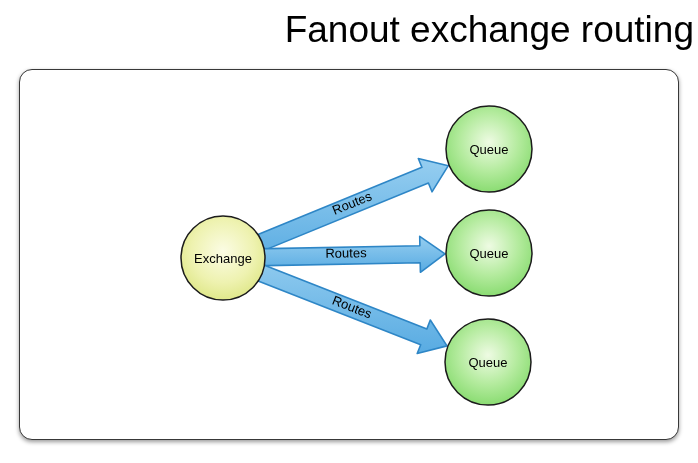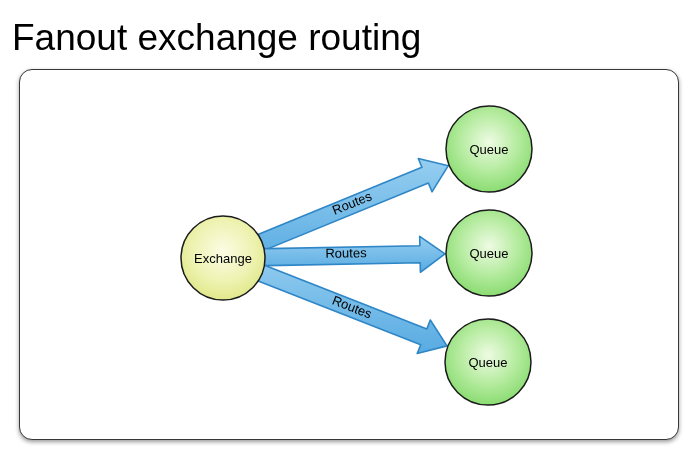--- a/index.html
+++ b/index.html
@@ -13,22 +13,22 @@
     width: 698px;
     height: 463px;
     background: #ffffff;
     overflow: hidden;
   }
   .title {
     position: absolute;
     top: 5px;
     left: 0;
     right: 0;
-    margin: 12px;
-    text-align: left;
+    margin: 4px;
+    text-align: right;
     font-size: 37px;
     font-weight: 400;
     letter-spacing: 0px;
     color: #000000;
   }
   .canvas-box {
     position: absolute;
     left: 19px;
     top: 69px;
     width: 660px;

